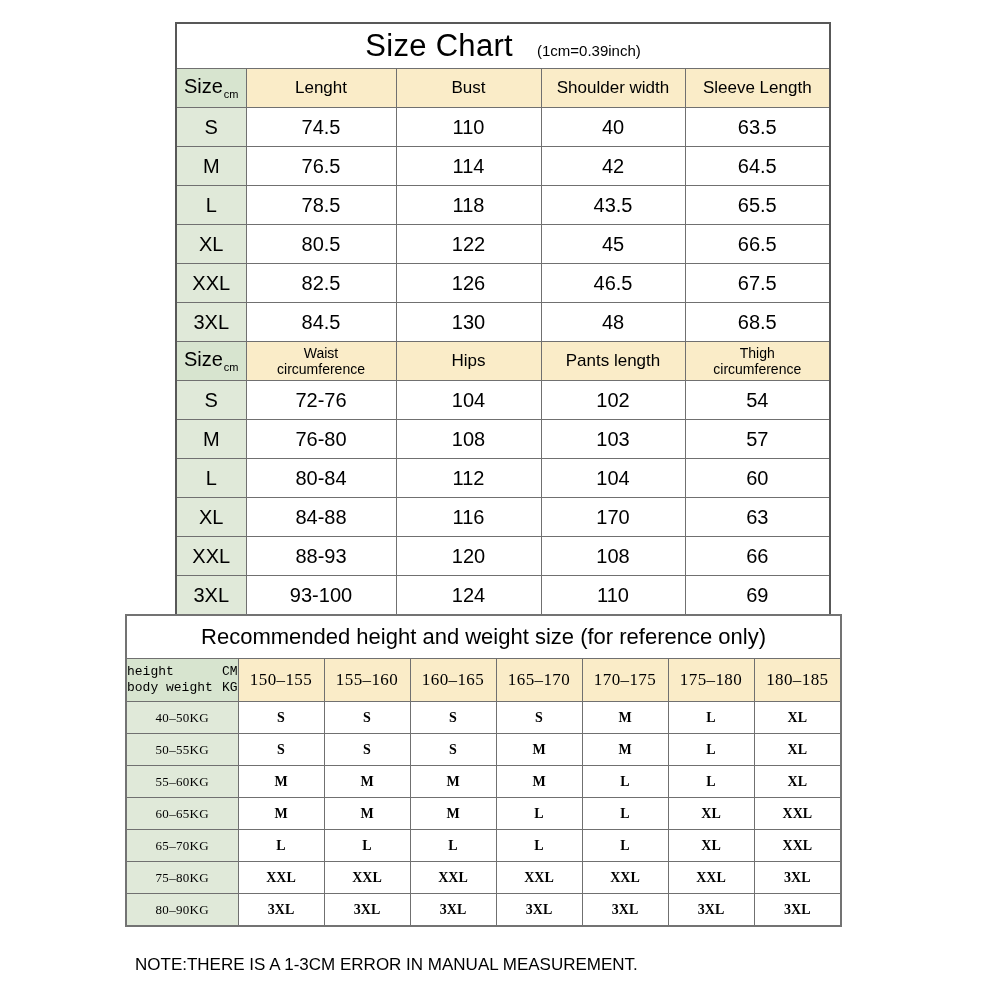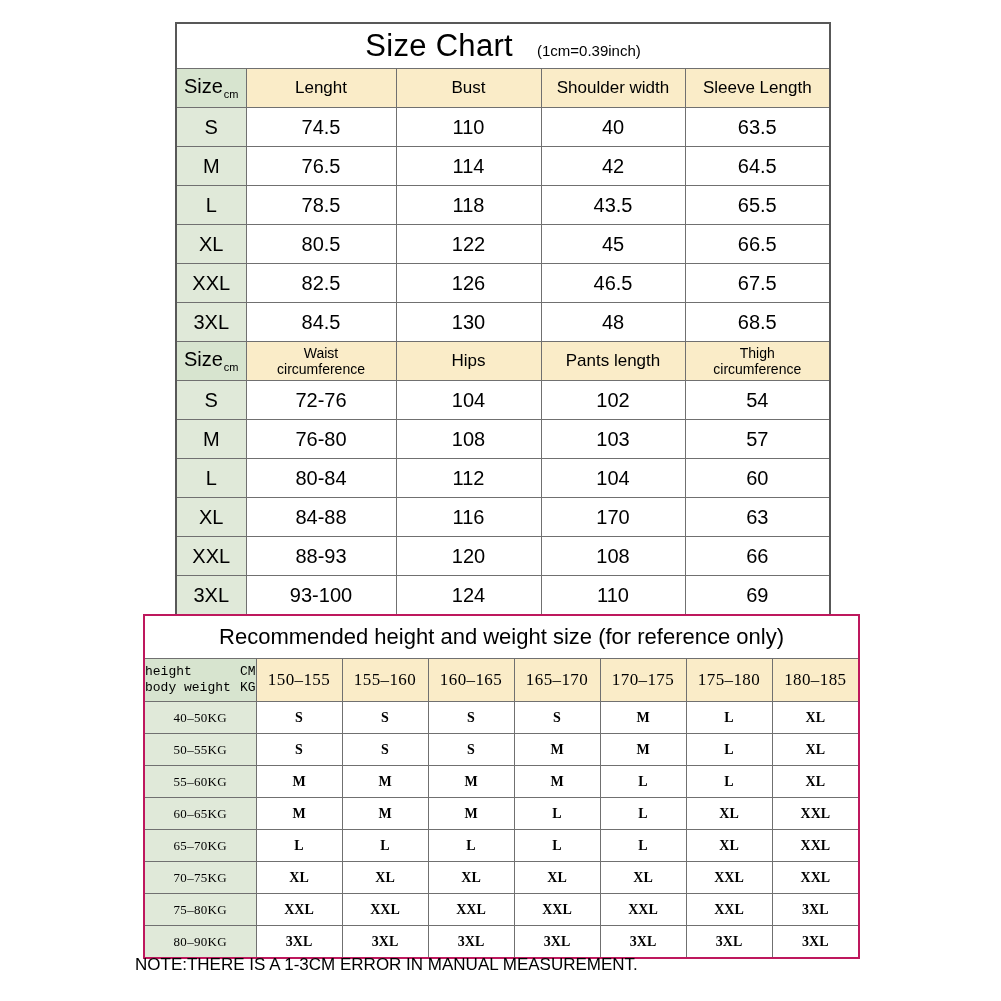--- a/index.html
+++ b/index.html
@@ -79,26 +79,26 @@
   }
   .sc-val {
     background: #ffffff;
     font-size: 20px;
     height: 38px;
   }
 
   
   .hw-table {
     position: absolute;
-    left: 143px;
+    left: 125px;
     top: 614px;
     width: 715px;
     border-collapse: collapse;
     table-layout: fixed;
-    border: 2px solid #be185d;
+    border: 2px solid #737373;
     padding-left: 10px;
   }
   .hw-table td {
     border: 1px solid #707070;
     text-align: center;
     vertical-align: middle;
     padding: 0;
   }
   .hw-title-cell {
     height: 42px;
@@ -373,30 +373,20 @@
         <td class="hw-rowlabel">65–70KG</td>
         <td class="hw-cell">L</td>
         <td class="hw-cell">L</td>
         <td class="hw-cell">L</td>
         <td class="hw-cell">L</td>
         <td class="hw-cell">L</td>
         <td class="hw-cell">XL</td>
         <td class="hw-cell">XXL</td>
       </tr>
       <tr>
-        <td class="hw-rowlabel">70–75KG</td>
-        <td class="hw-cell">XL</td>
-        <td class="hw-cell">XL</td>
-        <td class="hw-cell">XL</td>
-        <td class="hw-cell">XL</td>
-        <td class="hw-cell">XL</td>
-        <td class="hw-cell">XXL</td>
-        <td class="hw-cell">XXL</td>
-      </tr>
-      <tr>
         <td class="hw-rowlabel">75–80KG</td>
         <td class="hw-cell">XXL</td>
         <td class="hw-cell">XXL</td>
         <td class="hw-cell">XXL</td>
         <td class="hw-cell">XXL</td>
         <td class="hw-cell">XXL</td>
         <td class="hw-cell">XXL</td>
         <td class="hw-cell">3XL</td>
       </tr>
       <tr>

